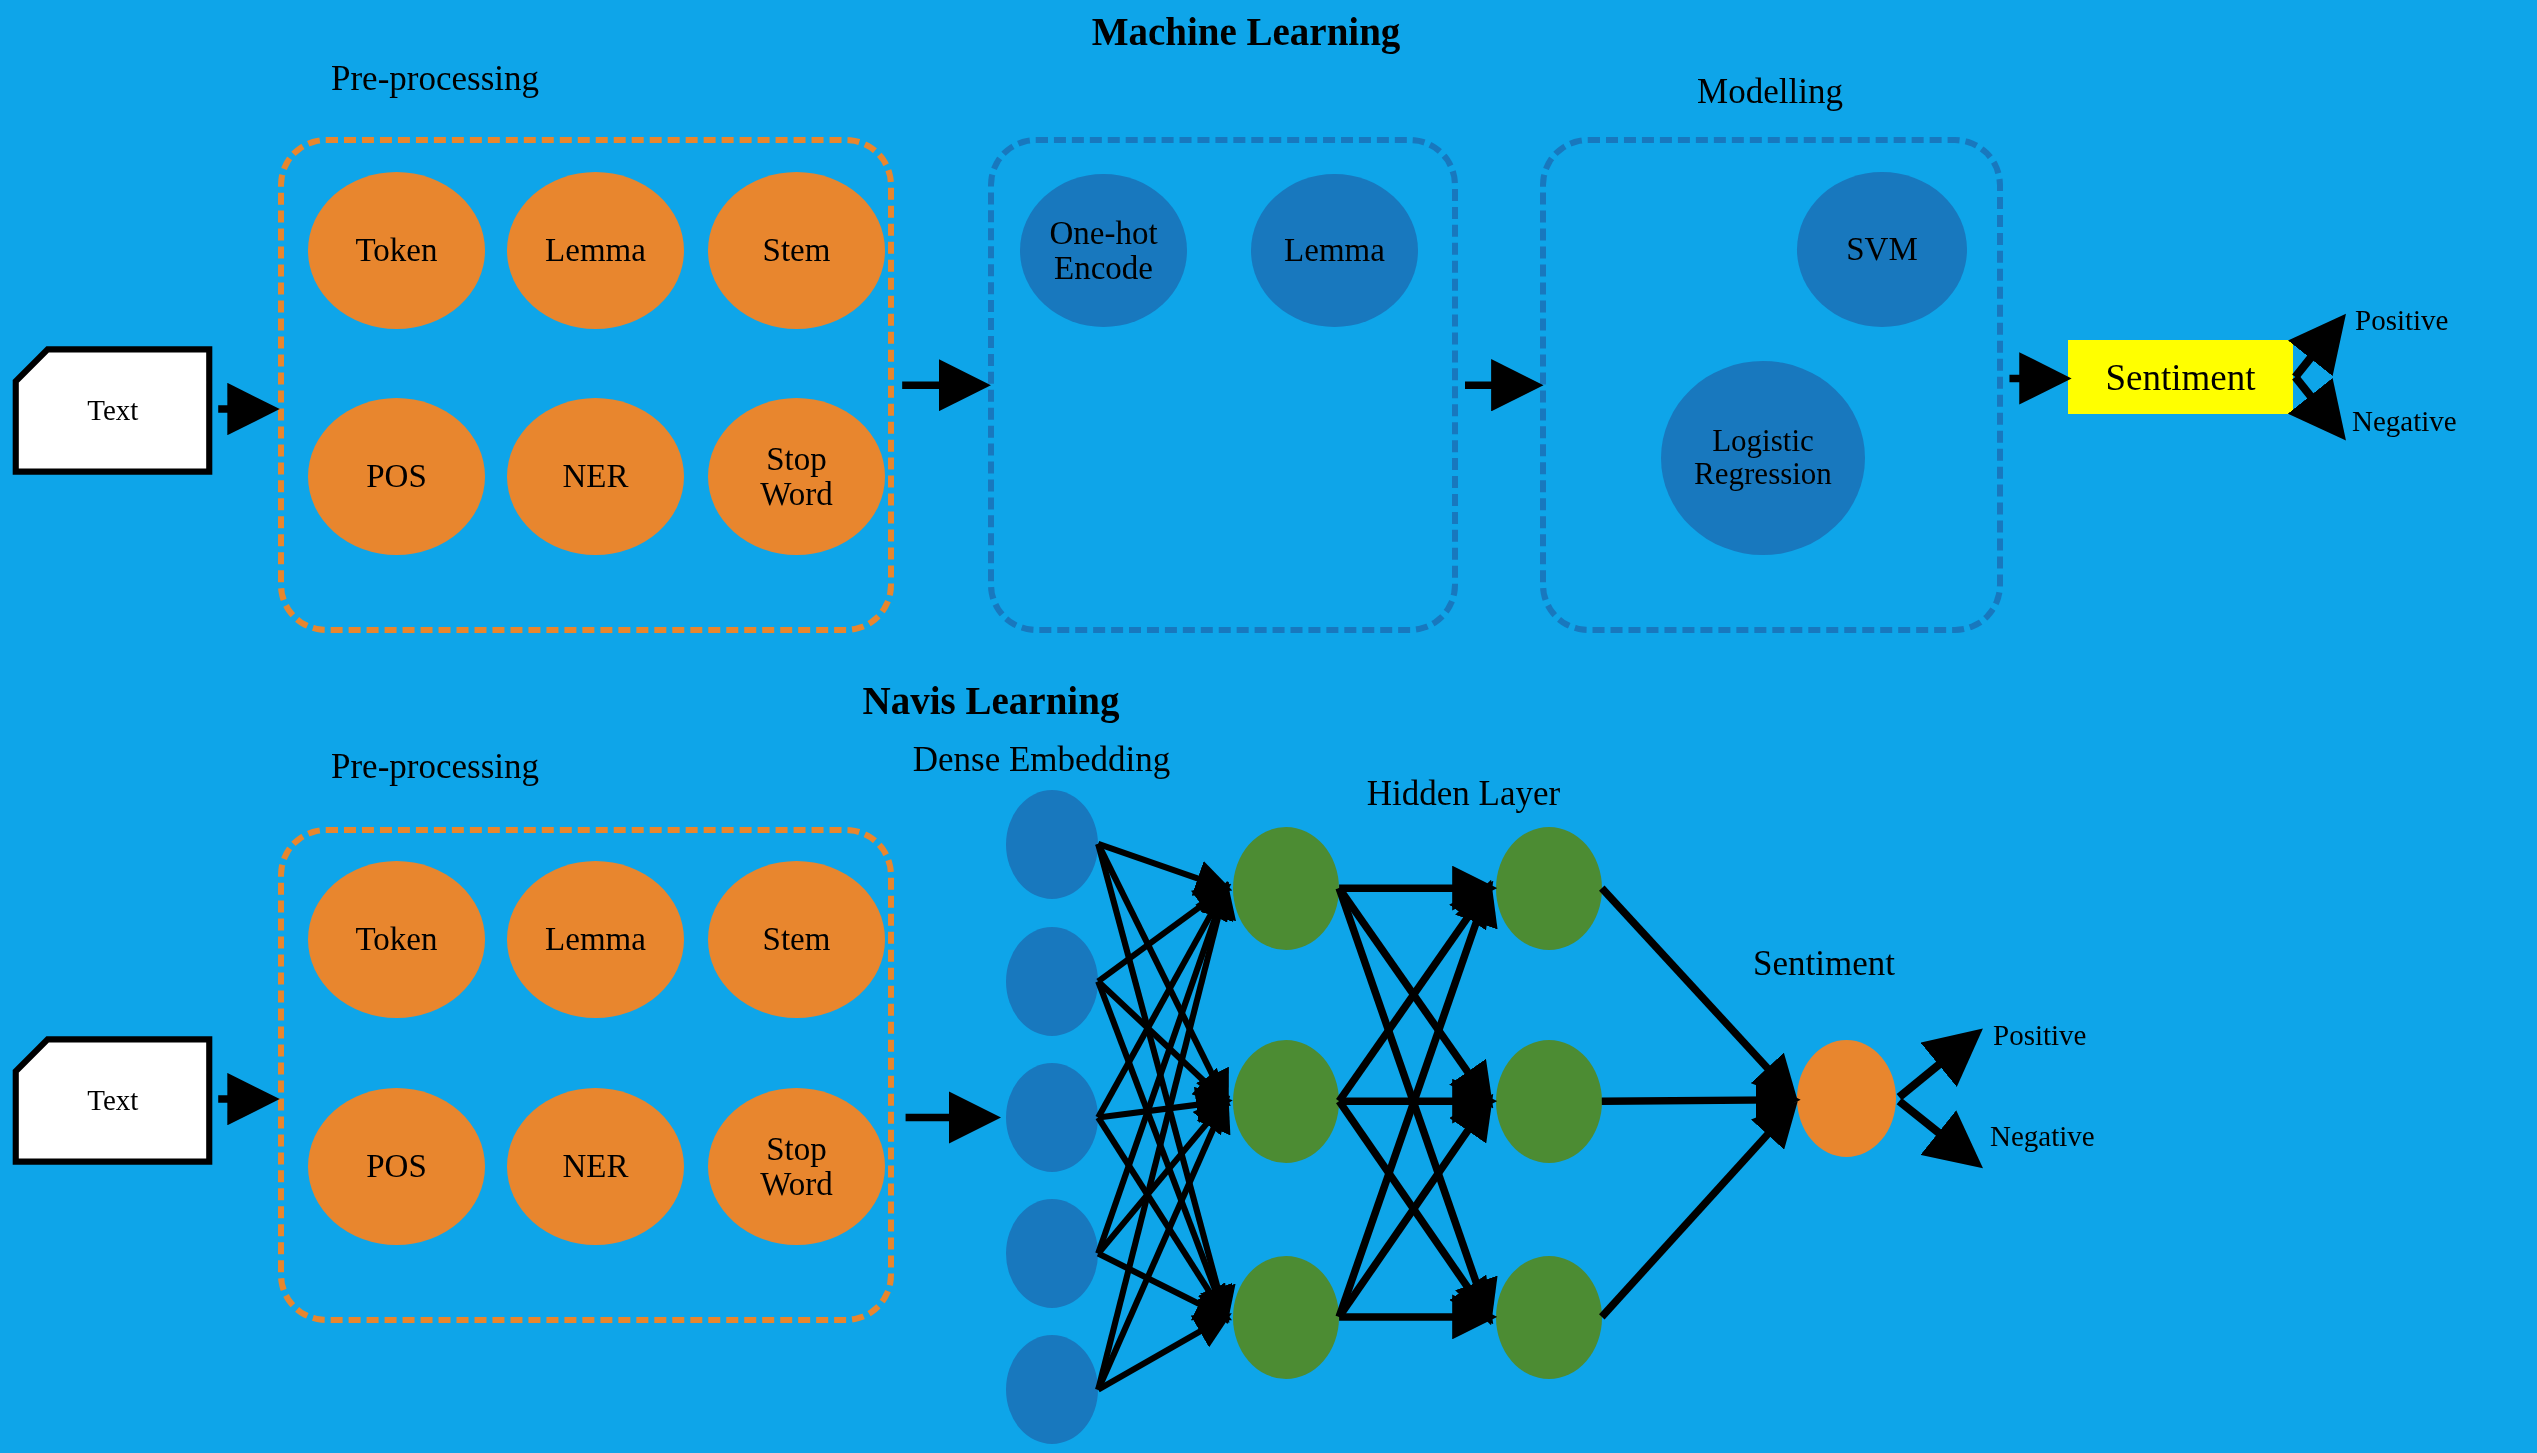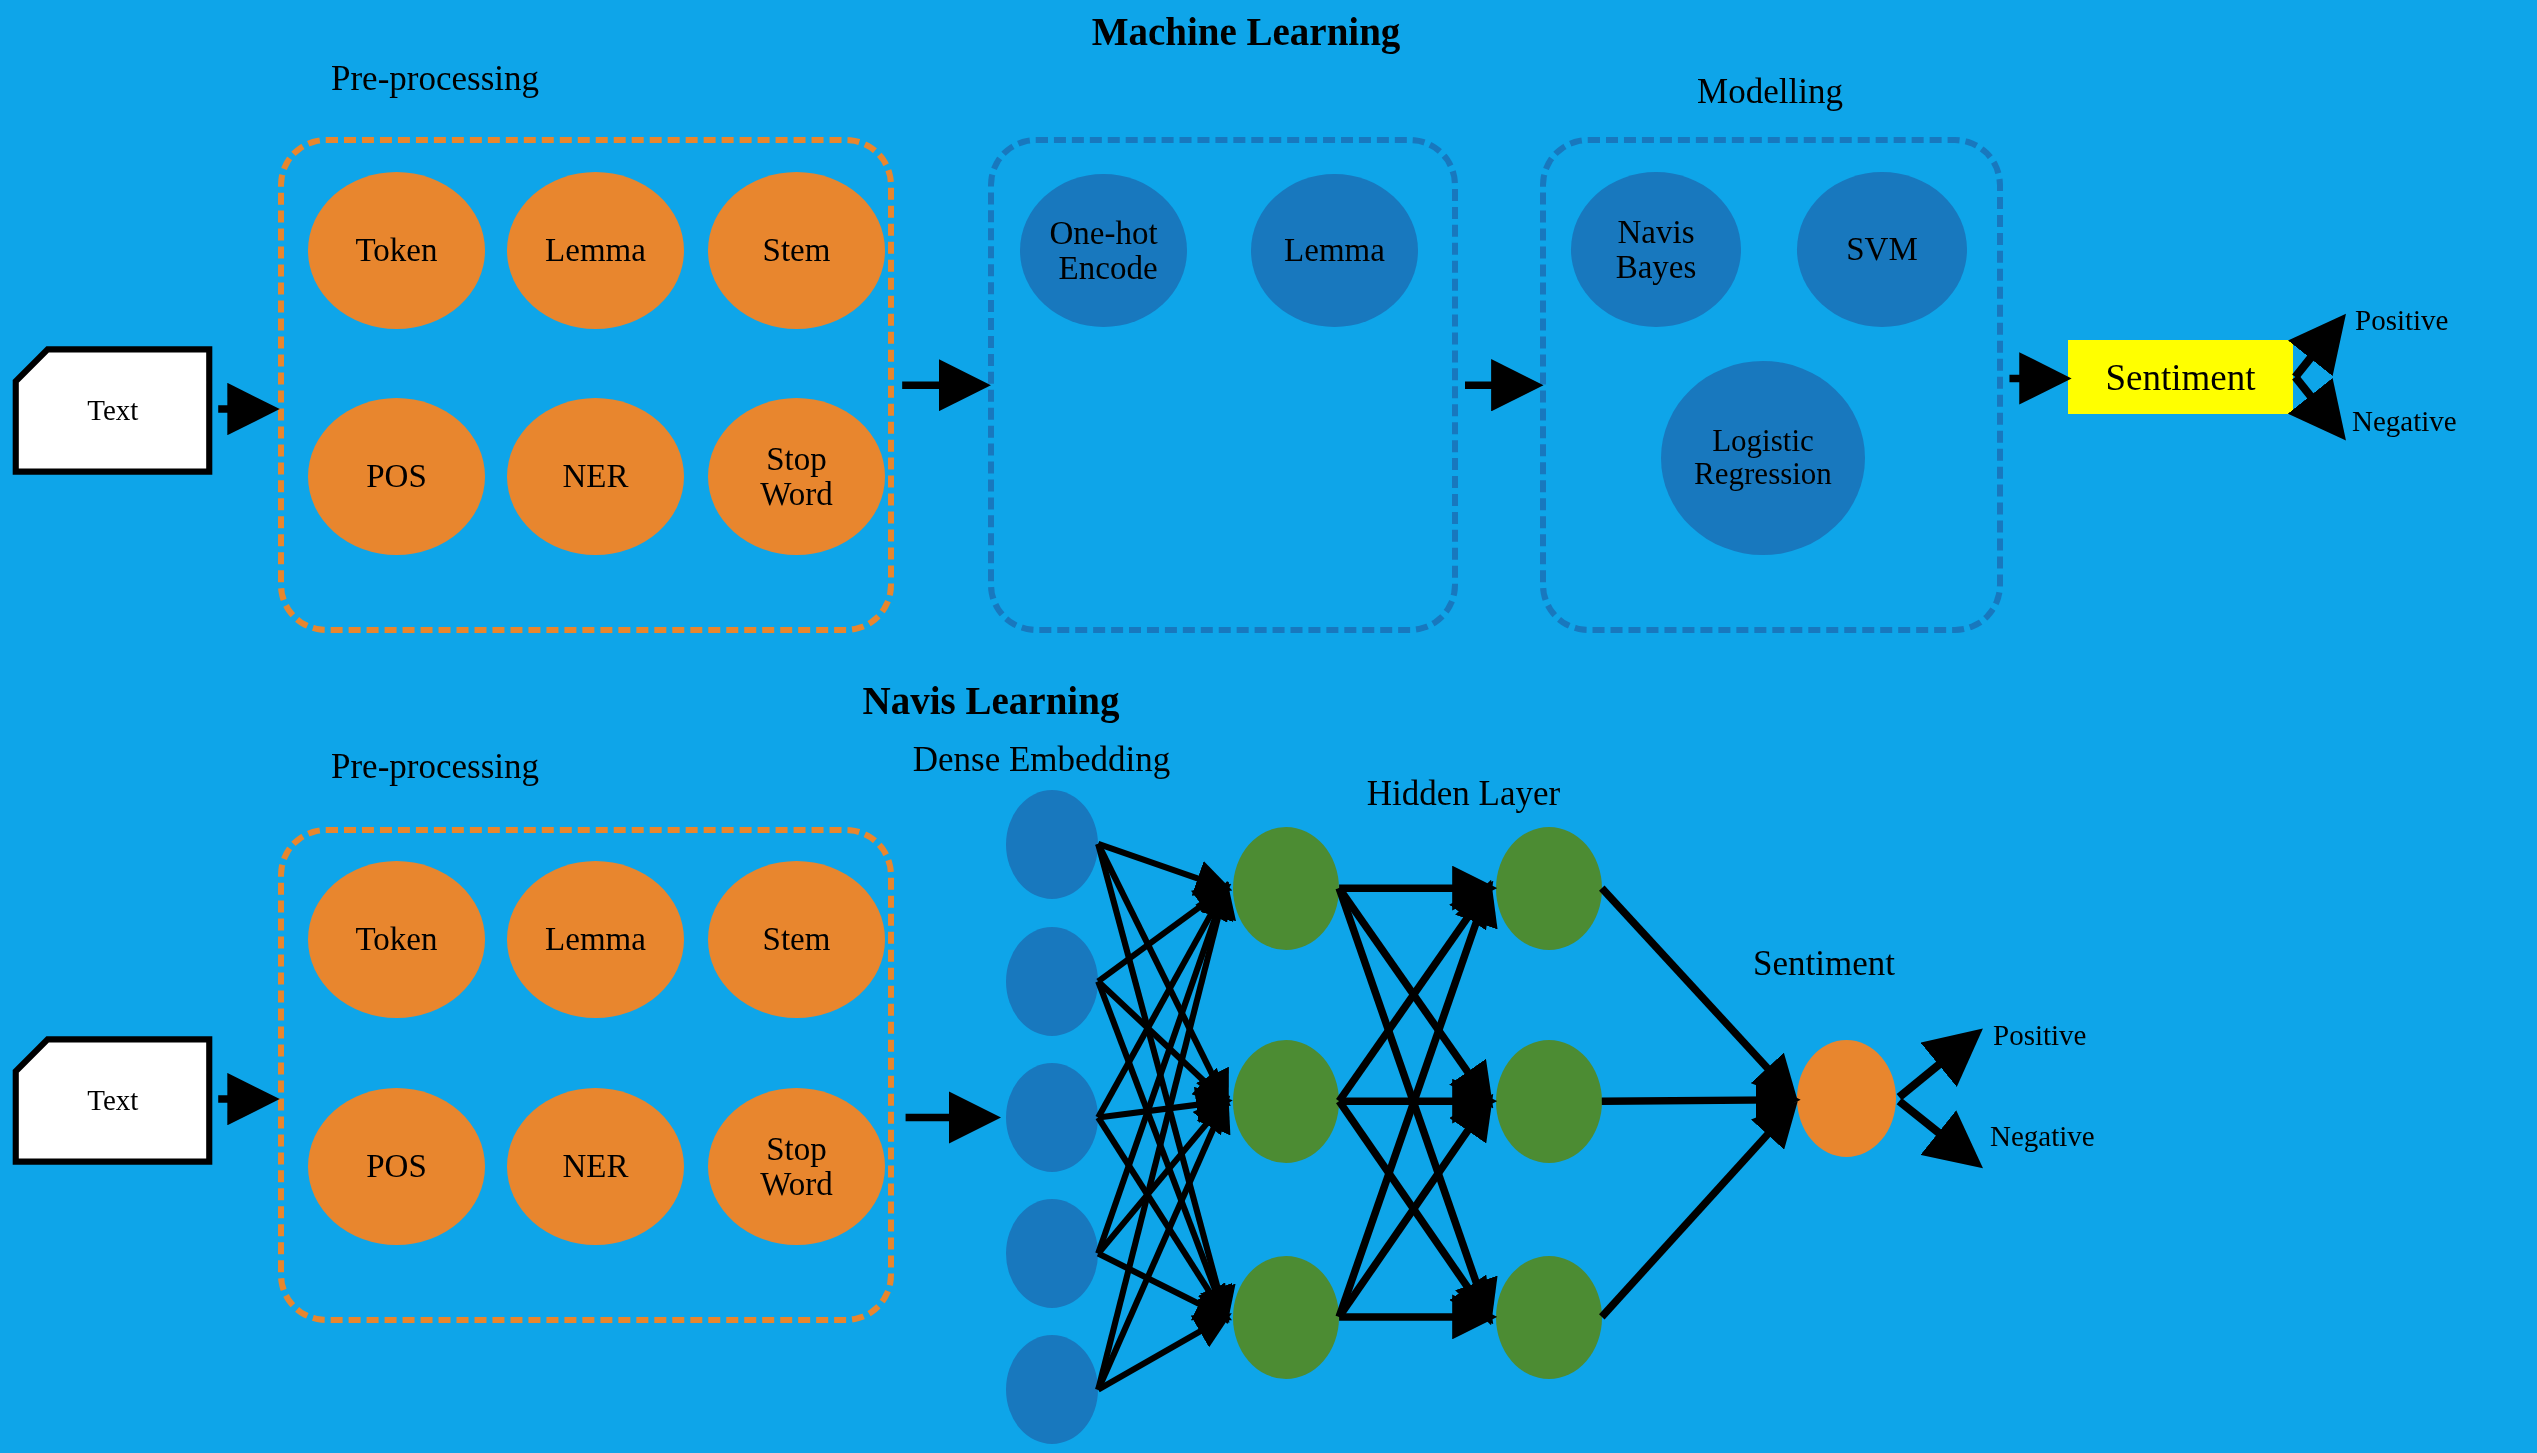--- a/index.html
+++ b/index.html
@@ -98,28 +98,26 @@
   <div class="abs node orange" style="left:308px;top:172px;width:177px;height:157px;">Token</div>
   <div class="abs node orange" style="left:507px;top:172px;width:177px;height:157px;">Lemma</div>
   <div class="abs node orange" style="left:708px;top:172px;width:177px;height:157px;">Stem</div>
   <div class="abs node orange" style="left:308px;top:398px;width:177px;height:157px;">POS</div>
   <div class="abs node orange" style="left:507px;top:398px;width:177px;height:157px;">NER</div>
   <div class="abs node orange" style="left:708px;top:398px;width:177px;height:157px;">Stop
 Word</div>
 
   <div class="abs dash-box dash-blue" style="left:988px;top:137px;width:470px;height:496px;"></div>
 
-  <div class="abs node blue" style="left:1020px;top:174px;width:167px;height:153px;text-align:right;">One-hot
+  <div class="abs node blue" style="left:1020px;top:174px;width:167px;height:153px;">One-hot
 Encode</div>
   <div class="abs node blue" style="left:1251px;top:174px;width:167px;height:153px;">Lemma</div>
 
   <div class="abs dash-box dash-blue" style="left:1540px;top:137px;width:463px;height:496px;"></div>
 
-  <div class="abs node blue" style="left:1571px;top:172px;width:170px;height:155px;">Navis
-Bayes</div>
   <div class="abs node blue" style="left:1797px;top:172px;width:170px;height:155px;">SVM</div>
   <div class="abs node blue" style="left:1661px;top:361px;width:204px;height:194px;font-size:31px;">Logistic
 Regression</div>
 
   <div class="abs sentiment-box" style="left:2068px;top:340px;width:225px;height:74px;">Sentiment</div>
 
   <div class="abs plain-label" style="left:2355px;top:306px;">Positive</div>
   <div class="abs plain-label" style="left:2352px;top:407px;">Negative</div>
 
   <div class="abs section-title" style="left:773px;top:681px;width:436px;">Navis Learning</div>

